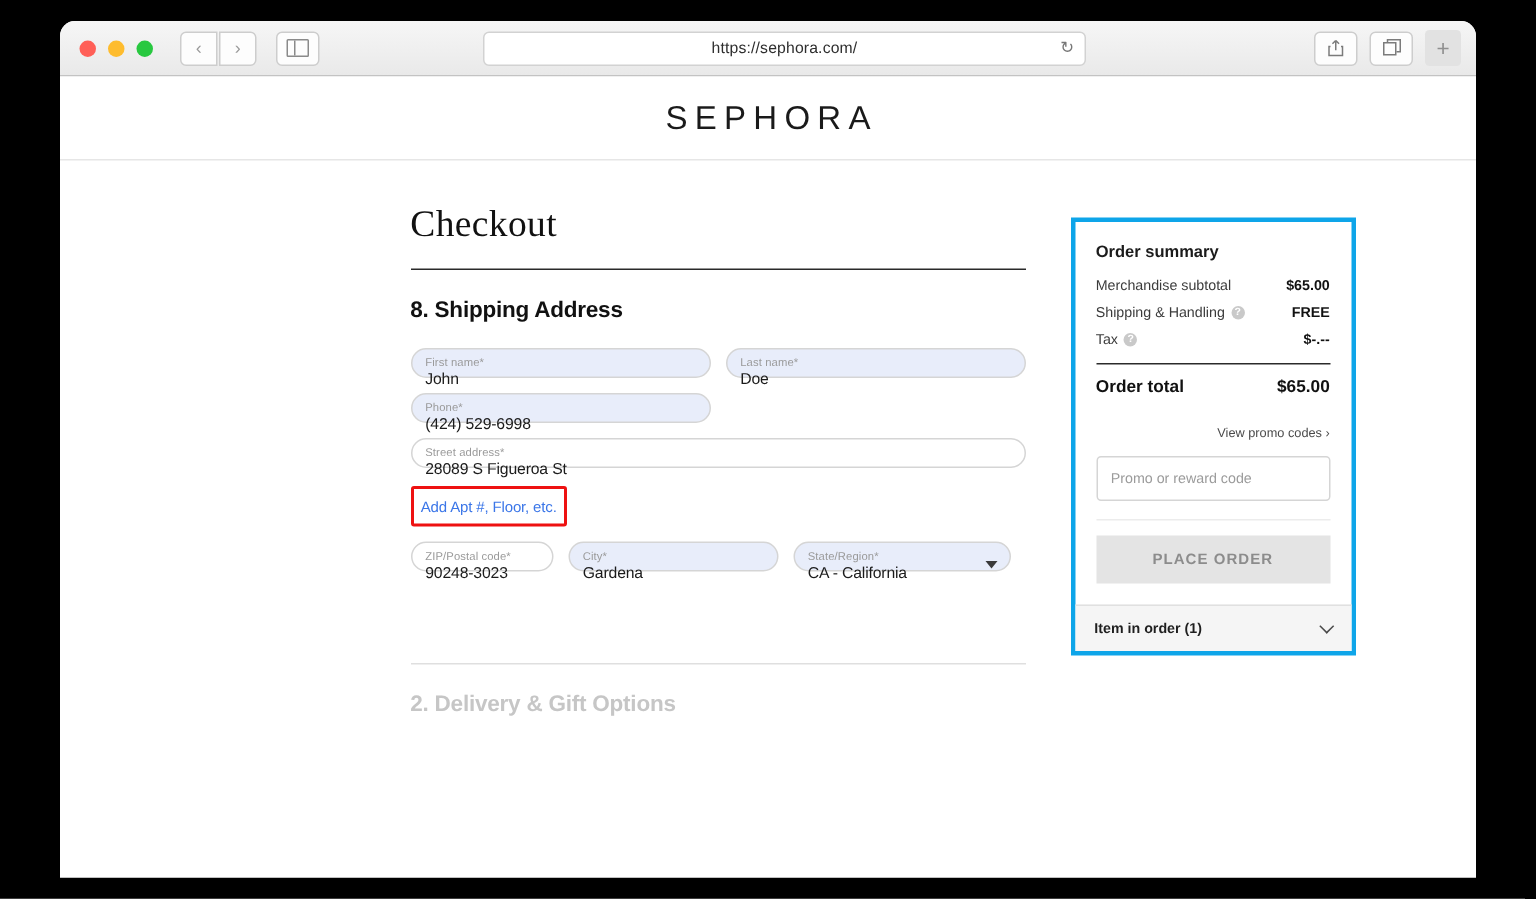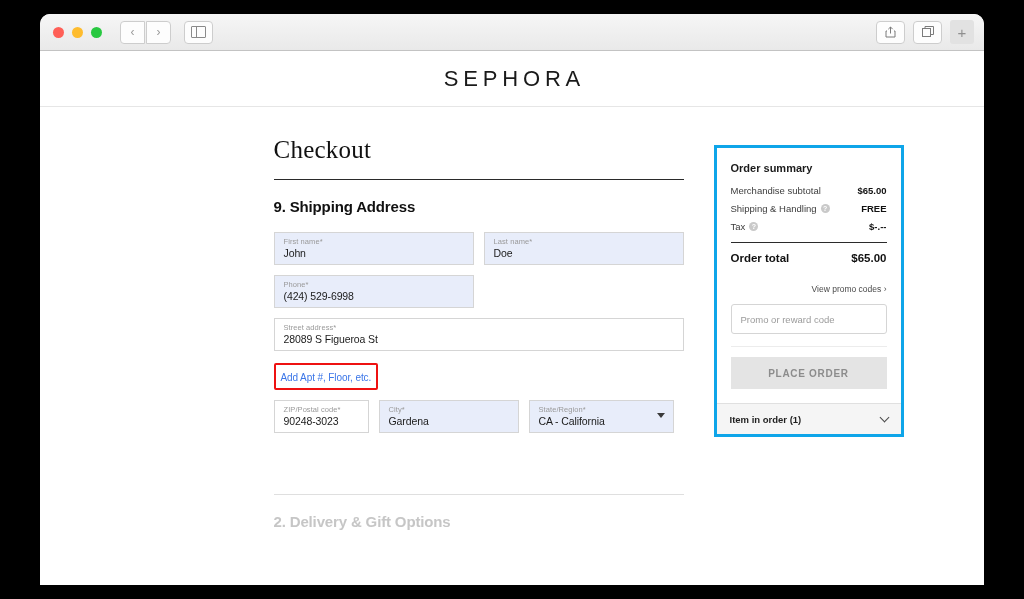--- a/index.html
+++ b/index.html
@@ -208,22 +208,22 @@
   
   .form { margin-top: 17px; }
   .row {
     display: flex;
     gap: 10px;
     margin-bottom: 10px;
   }
   .field {
     position: relative;
     border: 1px solid #d5d5d5;
-    border-radius: 0;
-    height: 33px;
+    border-radius: 12px;
+    height: 20px;
     background: #ffffff;
     padding: 4px 9px 0 9px;
     box-sizing: border-box;
   }
   .field.autofill { background: #e8edfa; }
   .field-label {
     display: block;
     font-size: 7.5px;
     color: #9a9a9a;
     line-height: 9px;
@@ -406,20 +406,24 @@
       </div>
       <div class="chrome-btn">
         <span>›</span>
       </div>
     </div>
 
     <div class="sidebar-btn">
       <span class="sidebar-glyph"></span>
     </div>
 
+    <div class="url-bar">
+      <span class="url-text">https://sephora.com/</span>
+      <span class="reload-icon">↻</span>
+    </div>
 
     <div class="right-chrome">
       <div class="sq-btn">
         <svg width="11" height="12" viewBox="0 0 11 12">
           <path d="M5.5 1 L5.5 7.5 M5.5 1 L3.3 3.2 M5.5 1 L7.7 3.2" stroke="#7b7b7b" stroke-width="1" fill="none"></path>
           <path d="M2 5 L1 5 L1 11 L10 11 L10 5 L9 5" stroke="#7b7b7b" stroke-width="1" fill="none"></path>
         </svg>
       </div>
       <div class="sq-btn">
         <svg width="12" height="12" viewBox="0 0 12 12">
@@ -439,21 +443,21 @@
       <div class="logo">SEPHORA</div>
     </div>
 
     <div class="content">
 
       <div class="left-col">
 
         <h1 class="checkout-title">Checkout</h1>
         <div class="rule"></div>
 
-        <h2 class="section-title">9. Shipping Address</h2>
+        <h2 class="section-title">8. Shipping Address</h2>
 
         <div class="form">
 
           <div class="row">
             <div class="field autofill w-first">
               <span class="field-label">First name*</span>
               <span class="field-value">John</span>
             </div>
             <div class="field autofill w-last">
               <span class="field-label">Last name*</span>

